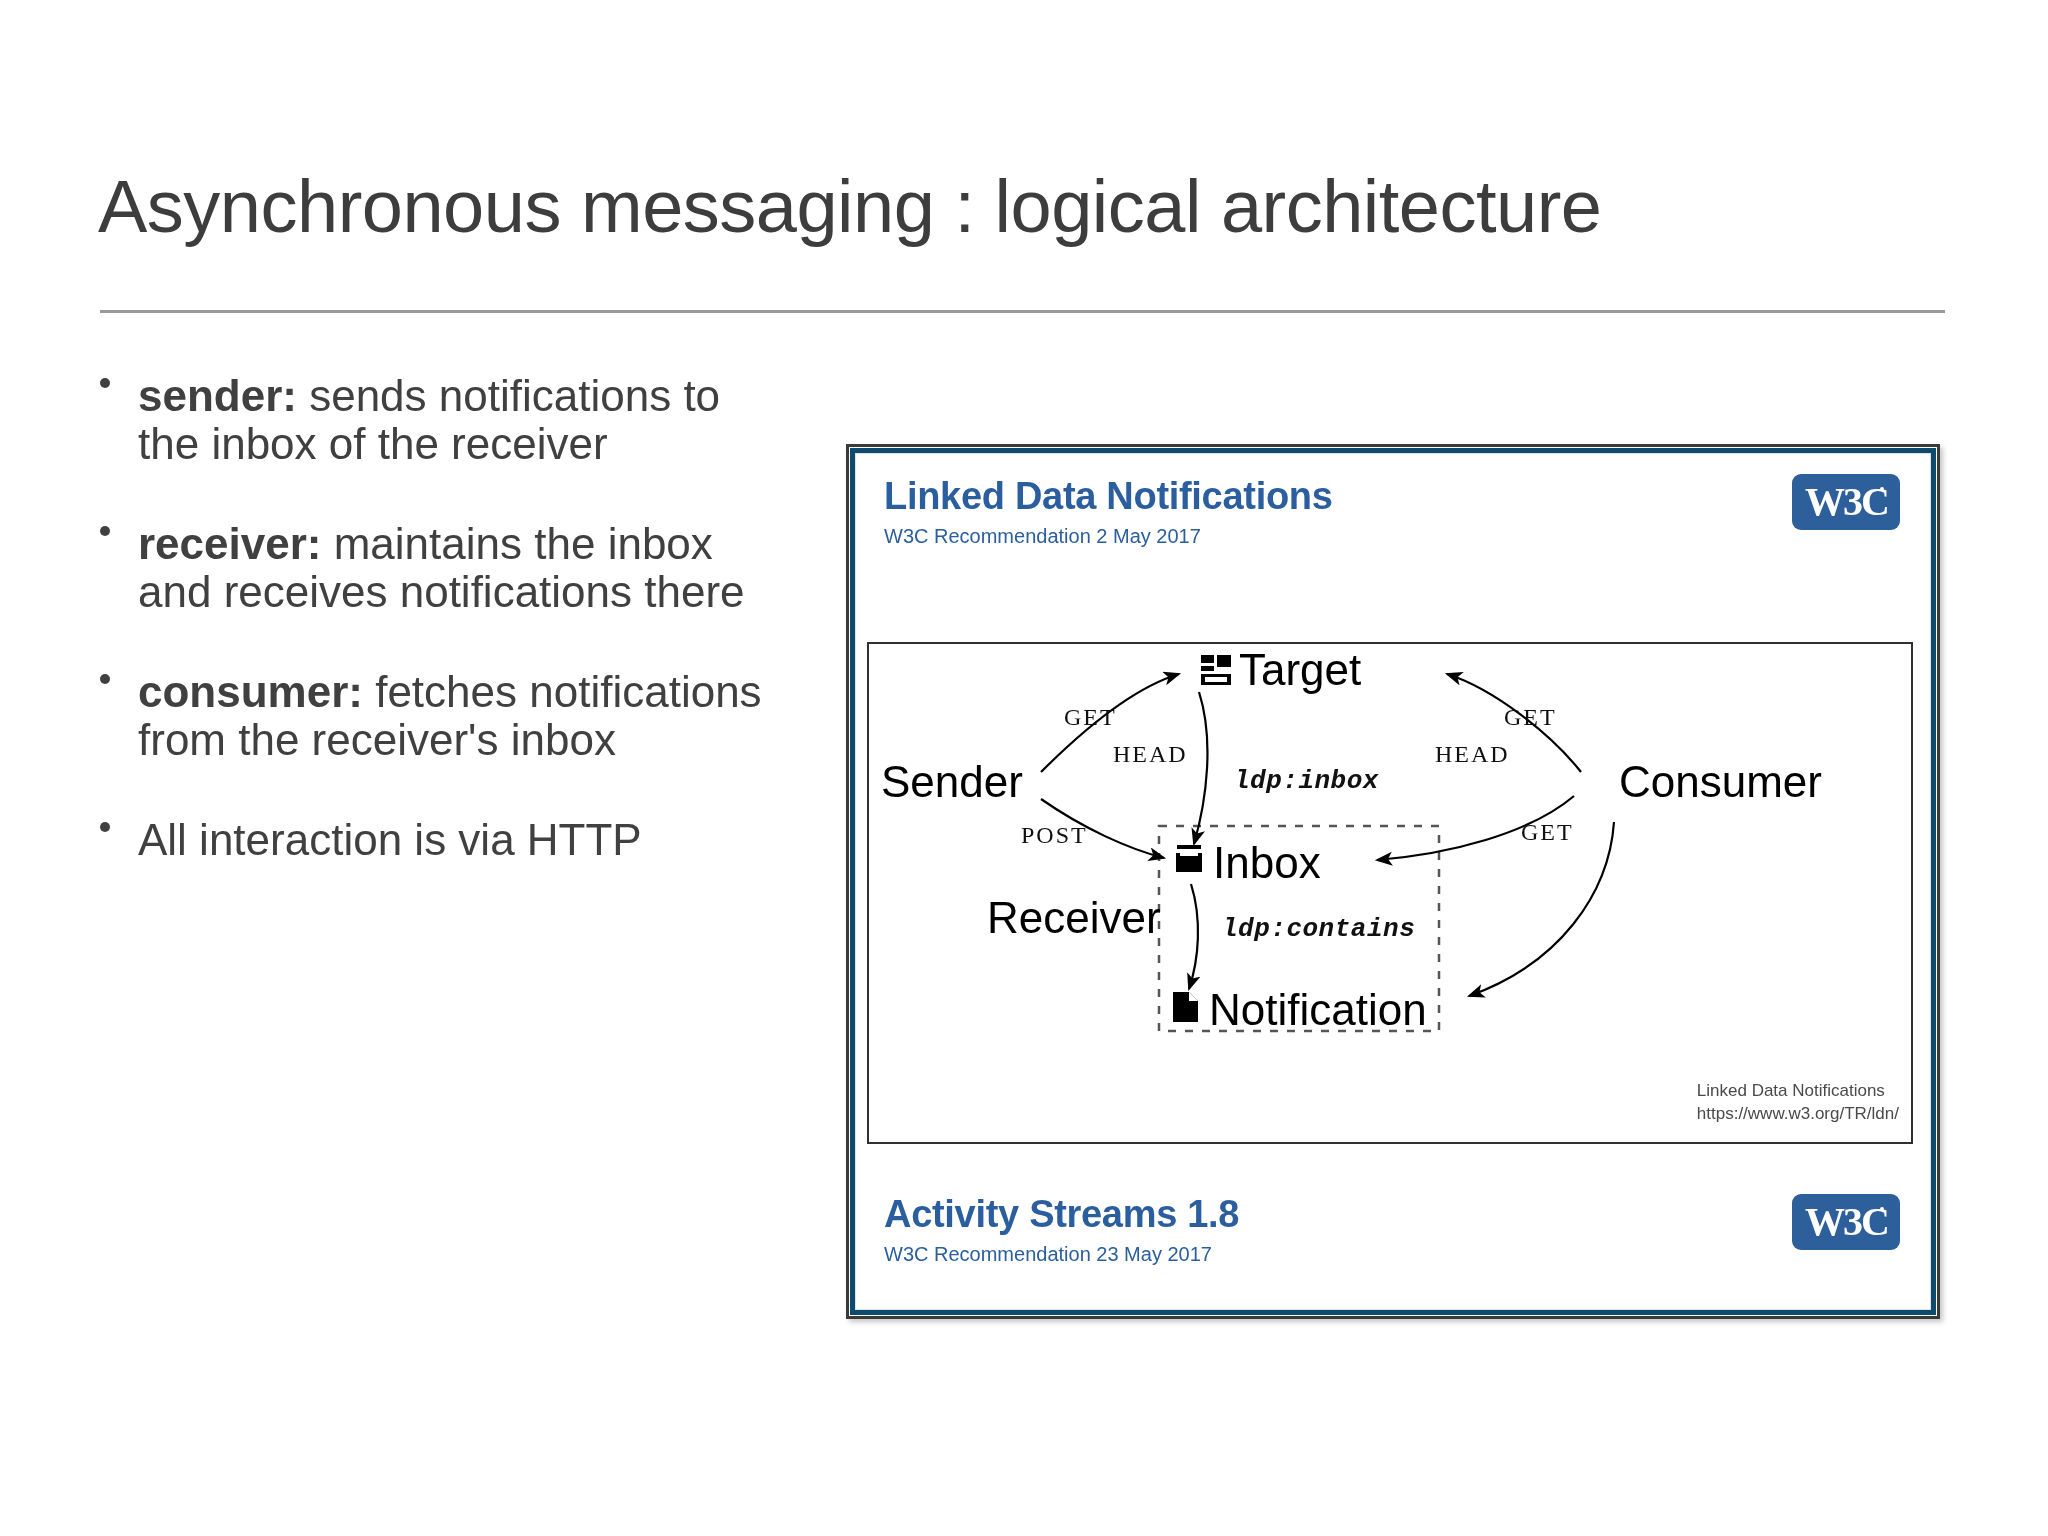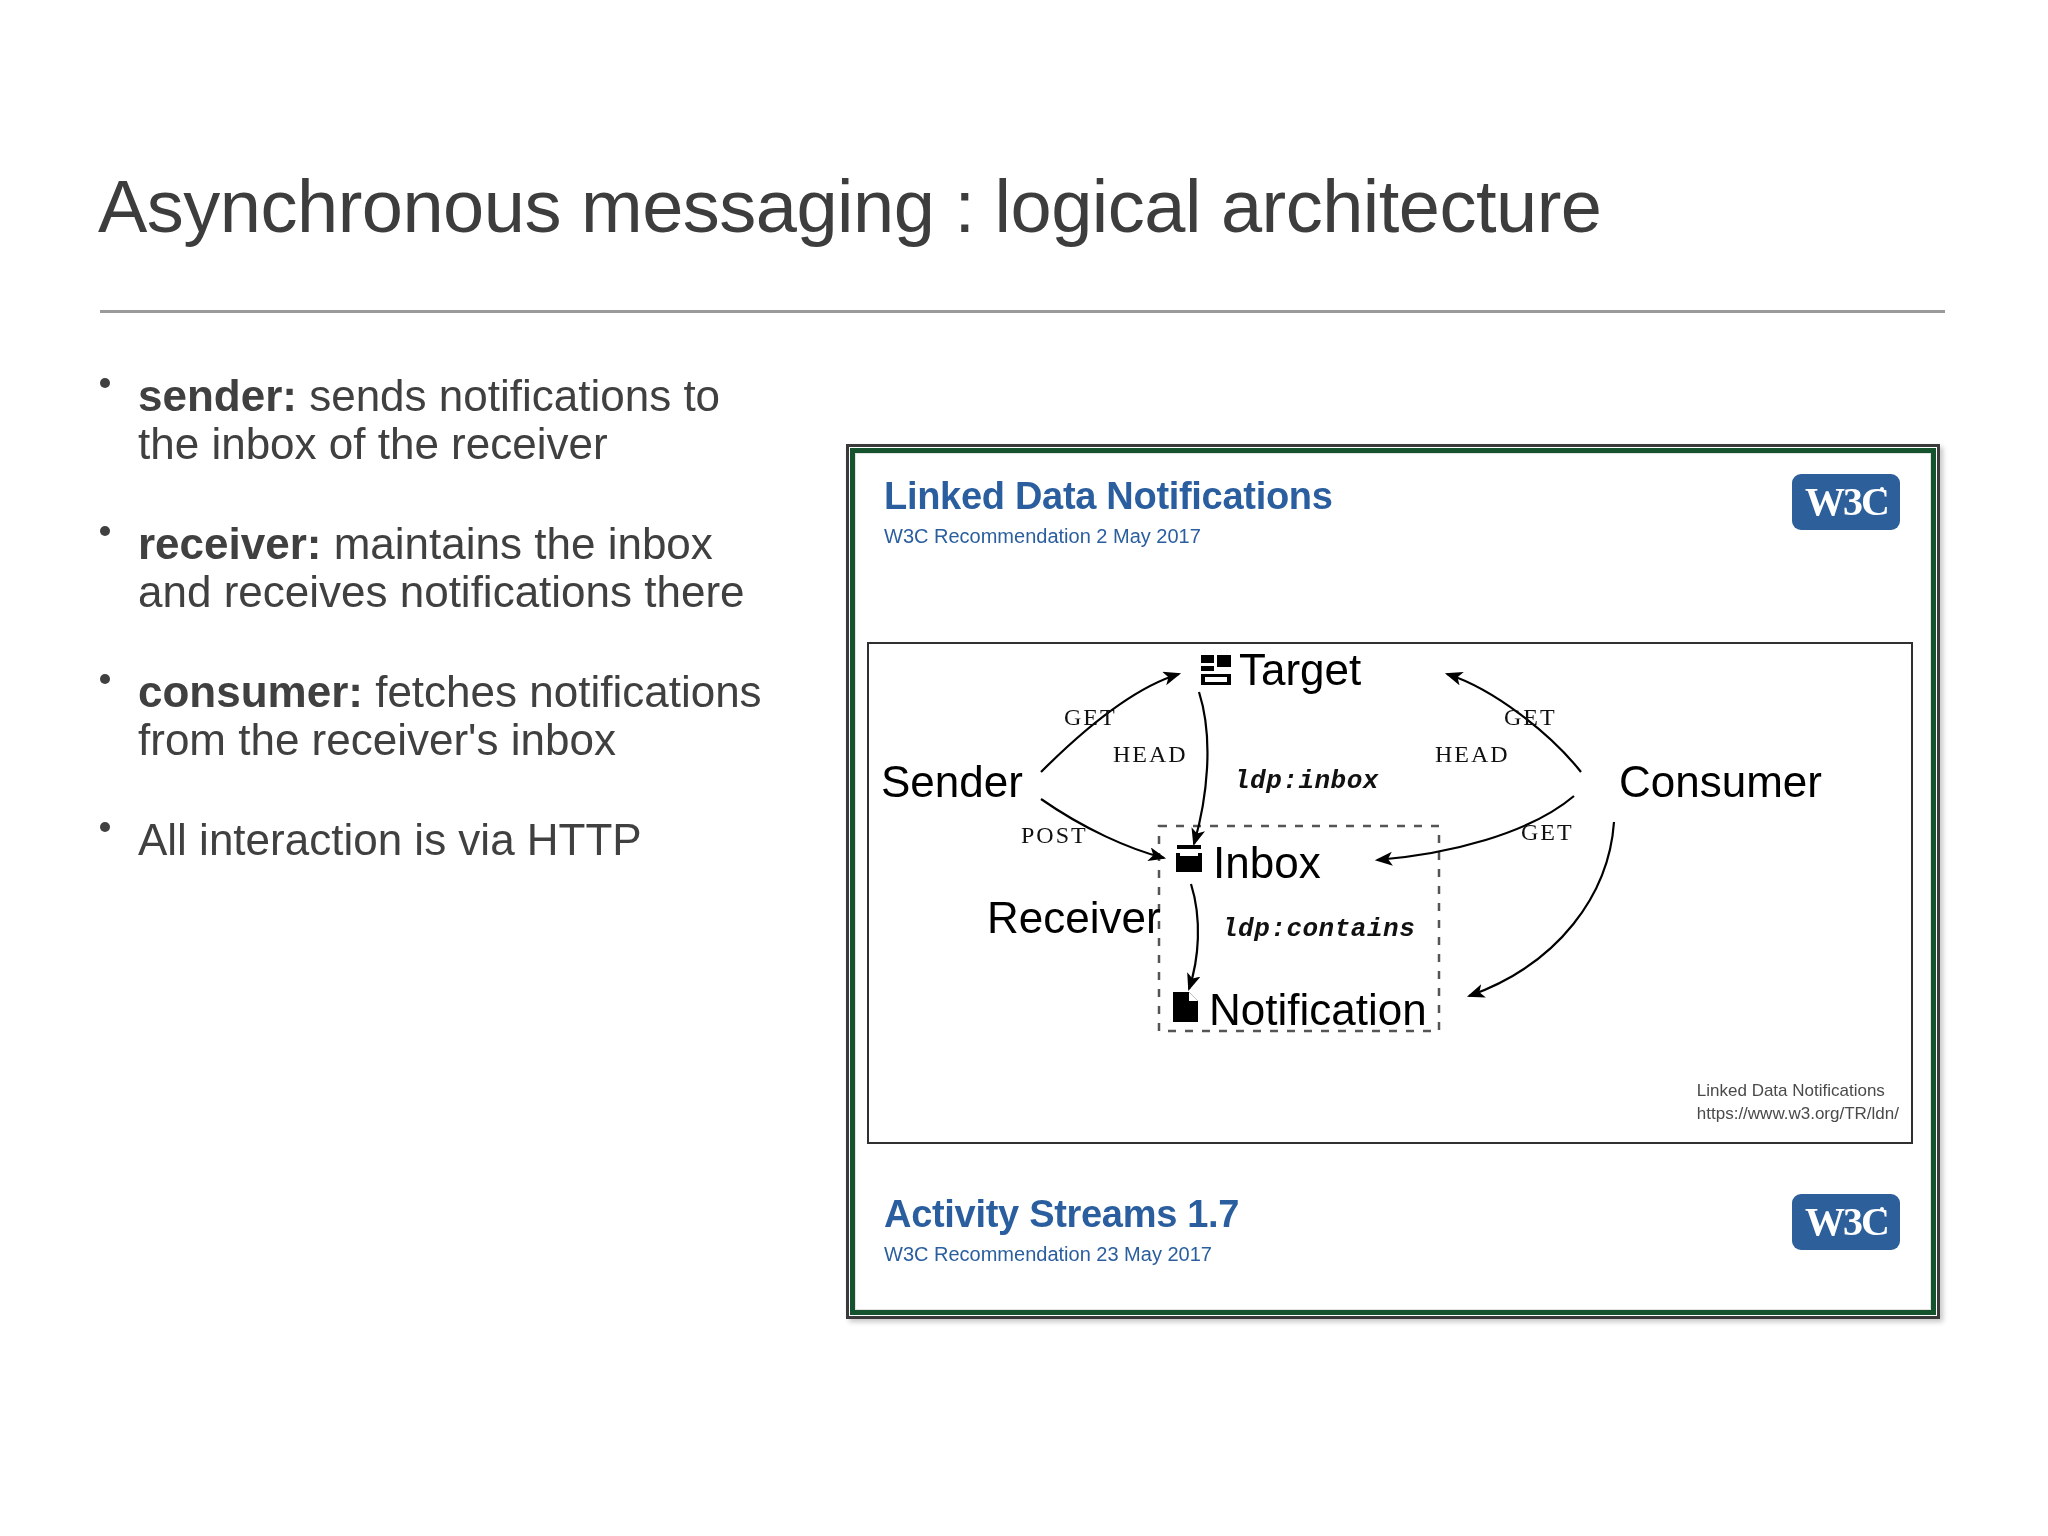--- a/index.html
+++ b/index.html
@@ -67,21 +67,21 @@
   .bullet-text { display: block; }
   .bullet-text b { font-weight: 700; }
 
   
   #ldn-panel {
     position: absolute;
     left: 846px;
     top: 444px;
     width: 1094px;
     height: 875px;
-    background: #14532d;
+    background: #0c4a6e;
     border: 3px solid #3a3a3a;
     box-shadow: 0 0 0 1px #ffffff inset, 3px 3px 5px rgba(0,0,0,0.22);
     box-sizing: border-box;
   }
   #ldn-panel-inner {
     position: absolute;
     left: 6px; top: 6px; right: 6px; bottom: 6px;
     border: 1px solid #e2e2e2;
     background: #ffffff;
   }
@@ -292,21 +292,21 @@
       <span class="diag-label pred-label" style="left:353px; top:270px;">ldp:contains</span>
 
       <div id="attribution">
         <span class="attr-line">Linked Data Notifications</span>
         <span class="attr-line">https://www.w3.org/TR/ldn/</span>
       </div>
 
     </div>
 
     <div class="spec-block" id="spec-bottom">
-      <div class="spec-title">Activity Streams 1.7</div>
+      <div class="spec-title">Activity Streams 1.8</div>
       <div class="spec-sub">W3C Recommendation 23 May 2017</div>
     </div>
 
     <div class="w3c-logo" id="w3c-logo-bottom">
       <svg width="86" height="44" viewBox="0 0 86 44" aria-hidden="true">
         <text x="2" y="35" font-family="Liberation Serif, serif" font-size="40" font-weight="700" fill="#ffffff" letter-spacing="-2">W3C</text>
         <circle cx="79" cy="9" r="2" fill="#ffffff"></circle>
       </svg>
     </div>
 

